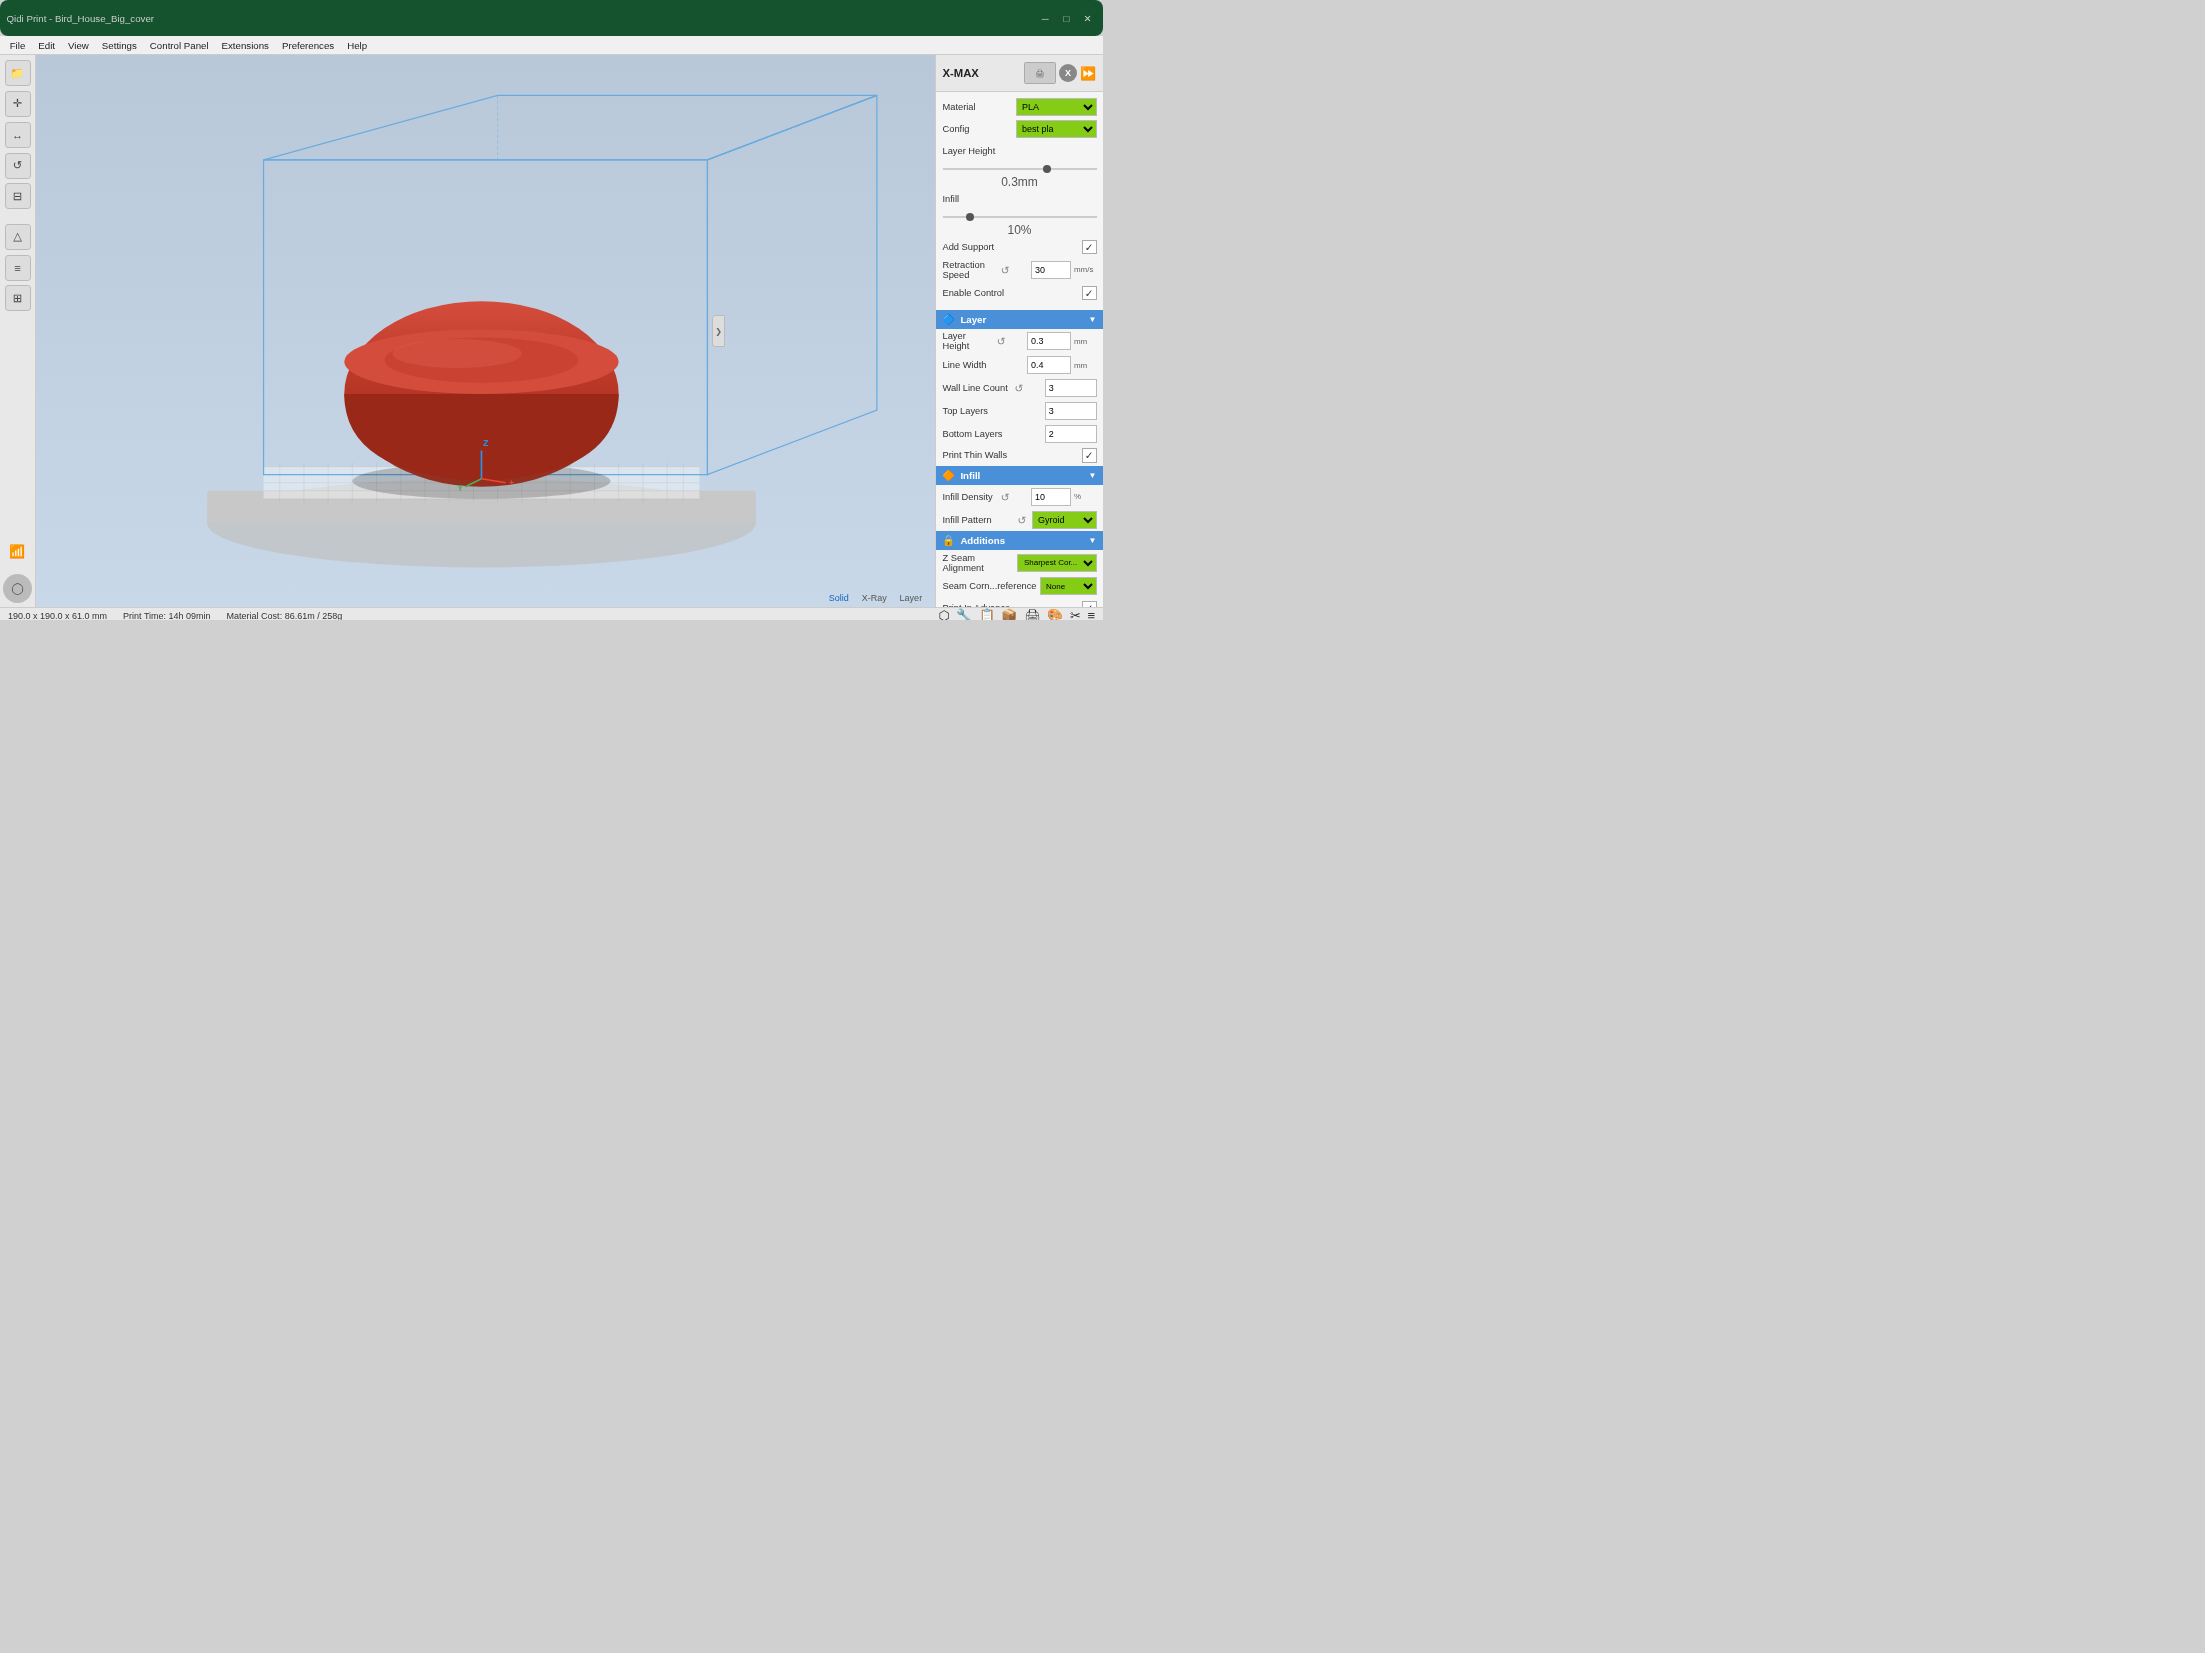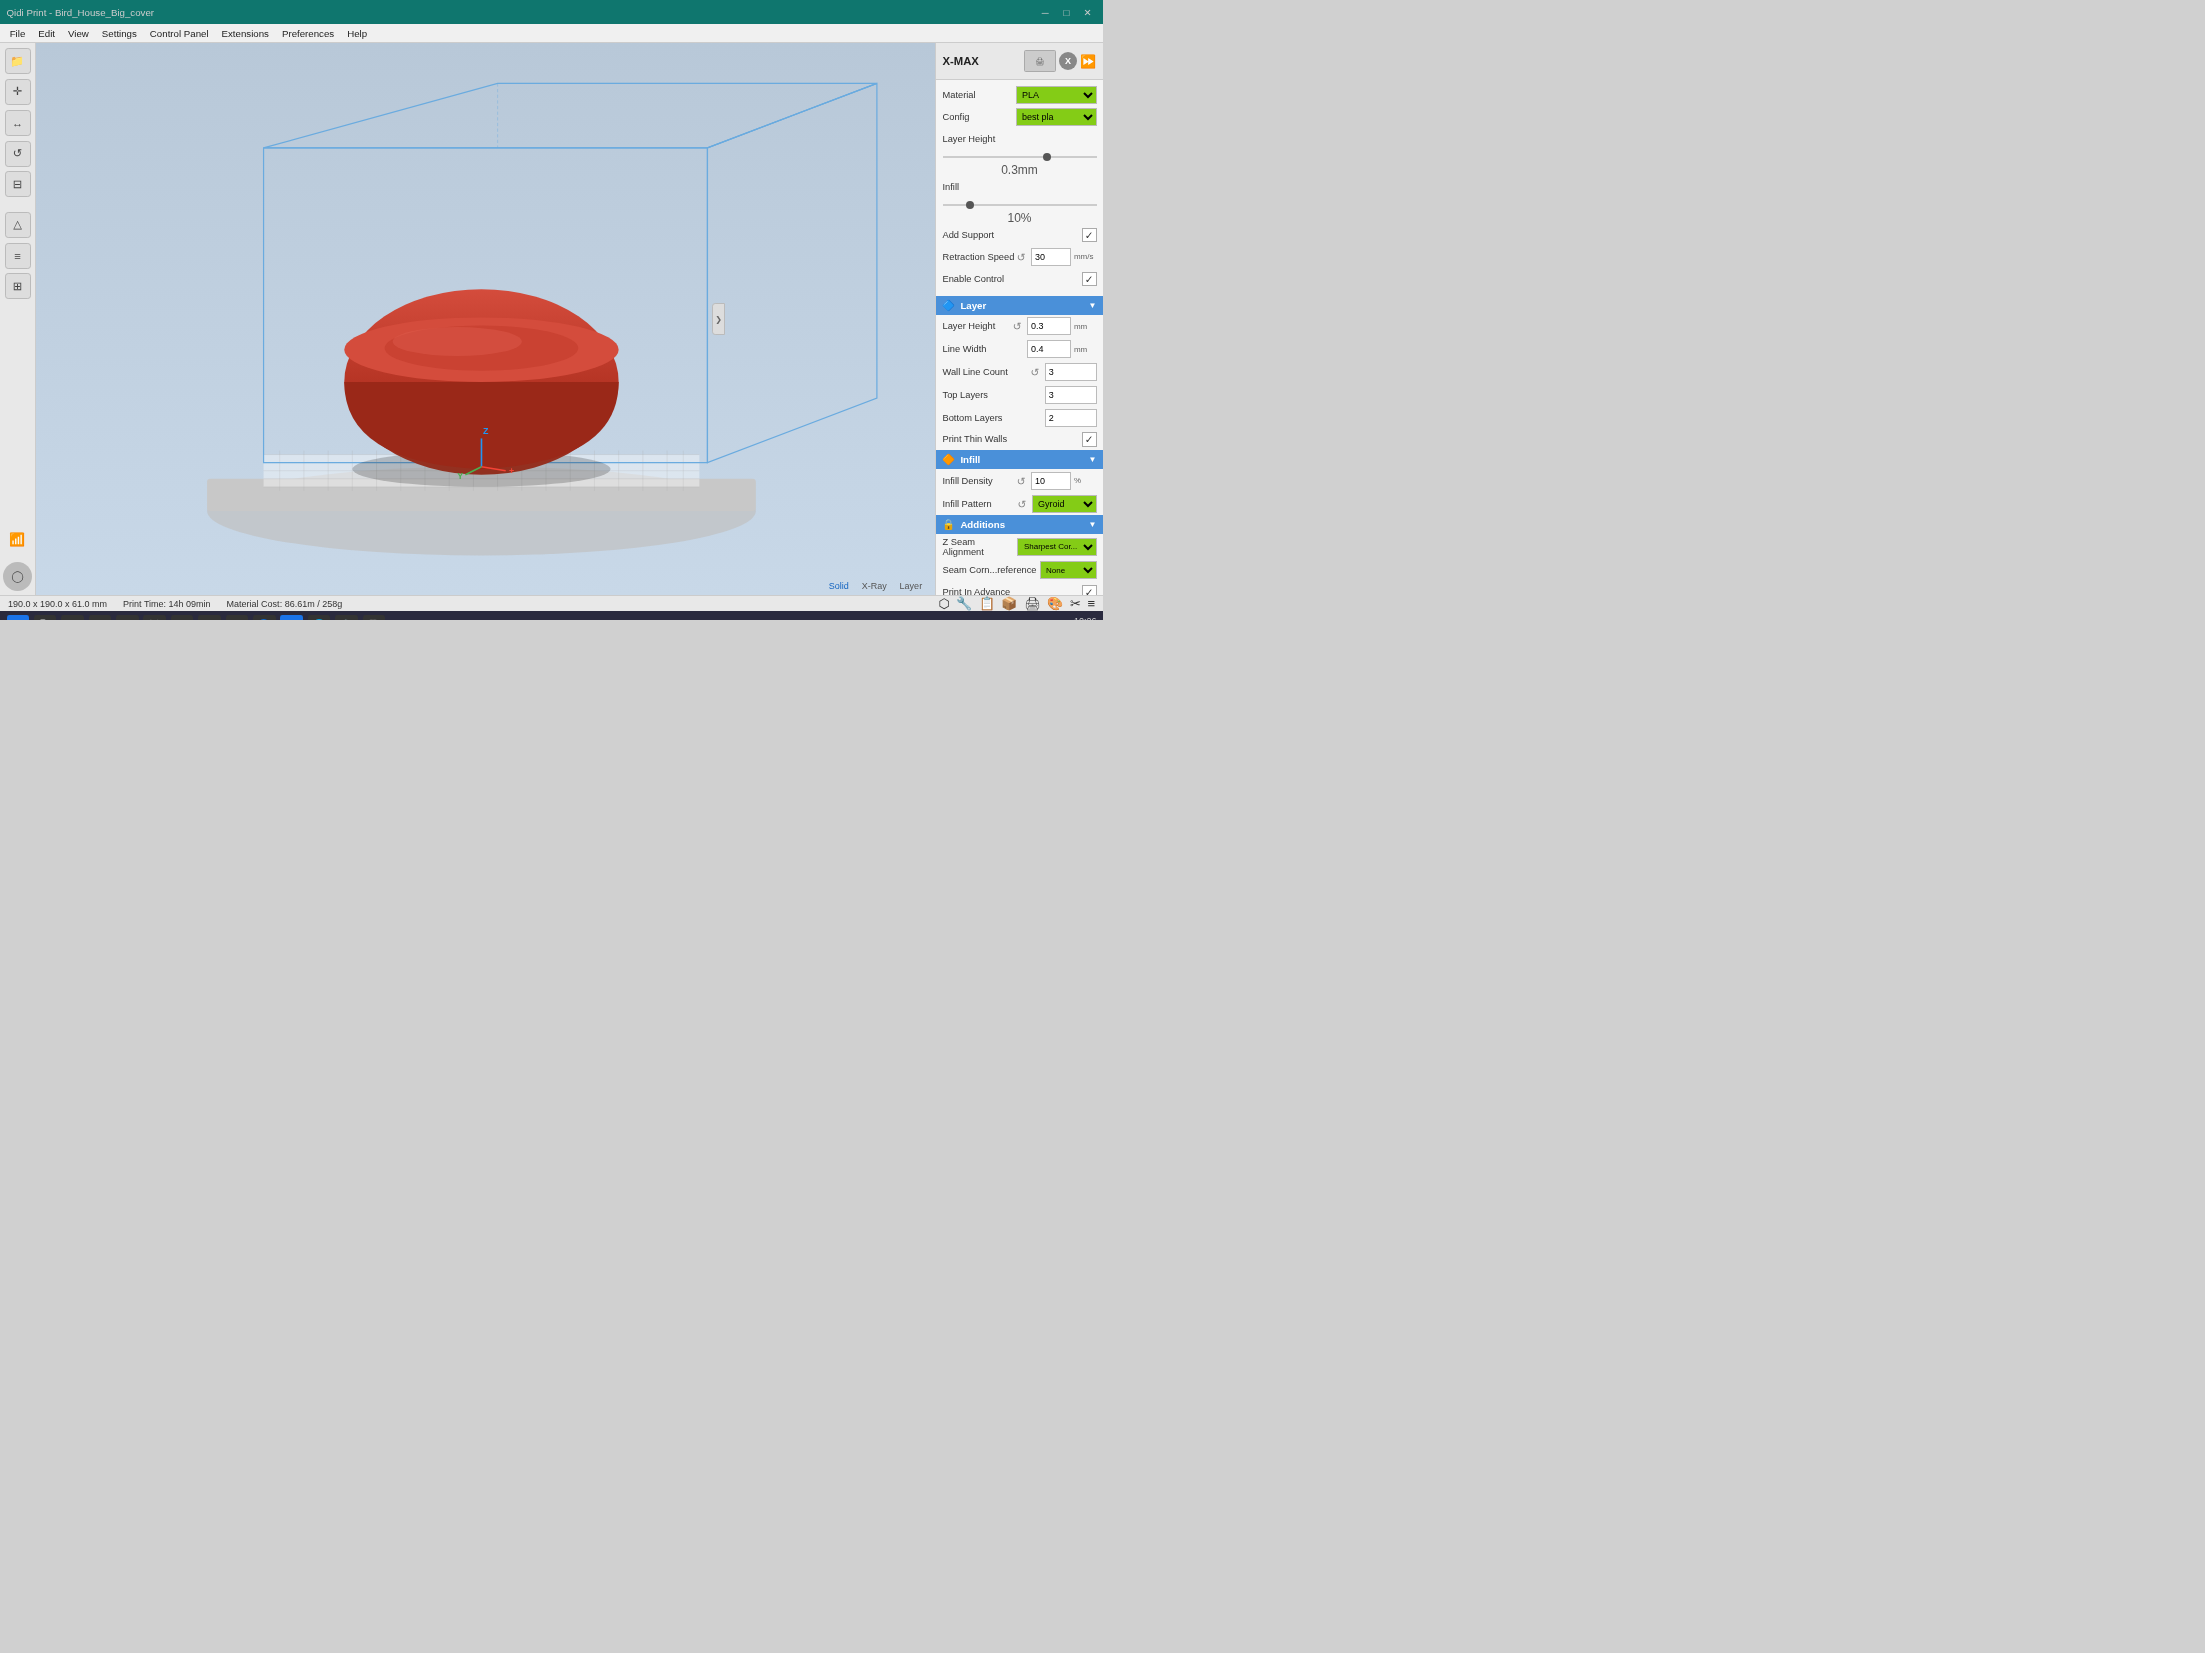--- a/index.html
+++ b/index.html
@@ -8,28 +8,29 @@
       height: 620px;
       background: #d0d0d0;
       font-family: 'Segoe UI', Arial, sans-serif;
       font-size: 9.7px;
       overflow: hidden;
       position: relative;
     }
 
     
     #titlebar {
-      height: 24px;
-      background: #0f766e;
+      height: 36px;
+      background: #14532d;
       display: flex;
       align-items: center;
       justify-content: space-between;
       padding: 0 6.5px;
       color: #ccc;
       font-size: 9.7px;
+      border-radius: 8px;
     }
     #titlebar .win-controls { display: flex; gap: 3.2px; }
     #titlebar .win-btn {
       width: 18px; height: 14.5px;
       background: transparent;
       border: none;
       color: #ccc;
       cursor: pointer;
       font-size: 9.7px;
       display: flex; align-items: center; justify-content: center;
@@ -167,20 +168,21 @@
       cursor: pointer;
     }
     .setting-input {
       height: 18px;
       width: 52px;
       border: 0.8px solid #bbb;
       background: white;
       font-size: 9px;
       padding: 0 3.2px;
       text-align: left;
+      margin-left: 16px;
     }
     .setting-unit {
       font-size: 8px;
       color: #666;
       min-width: 22.6px;
     }
     .setting-checkbox {
       width: 14.5px; height: 14.5px;
       border: 0.8px solid #aaa;
       background: white;

